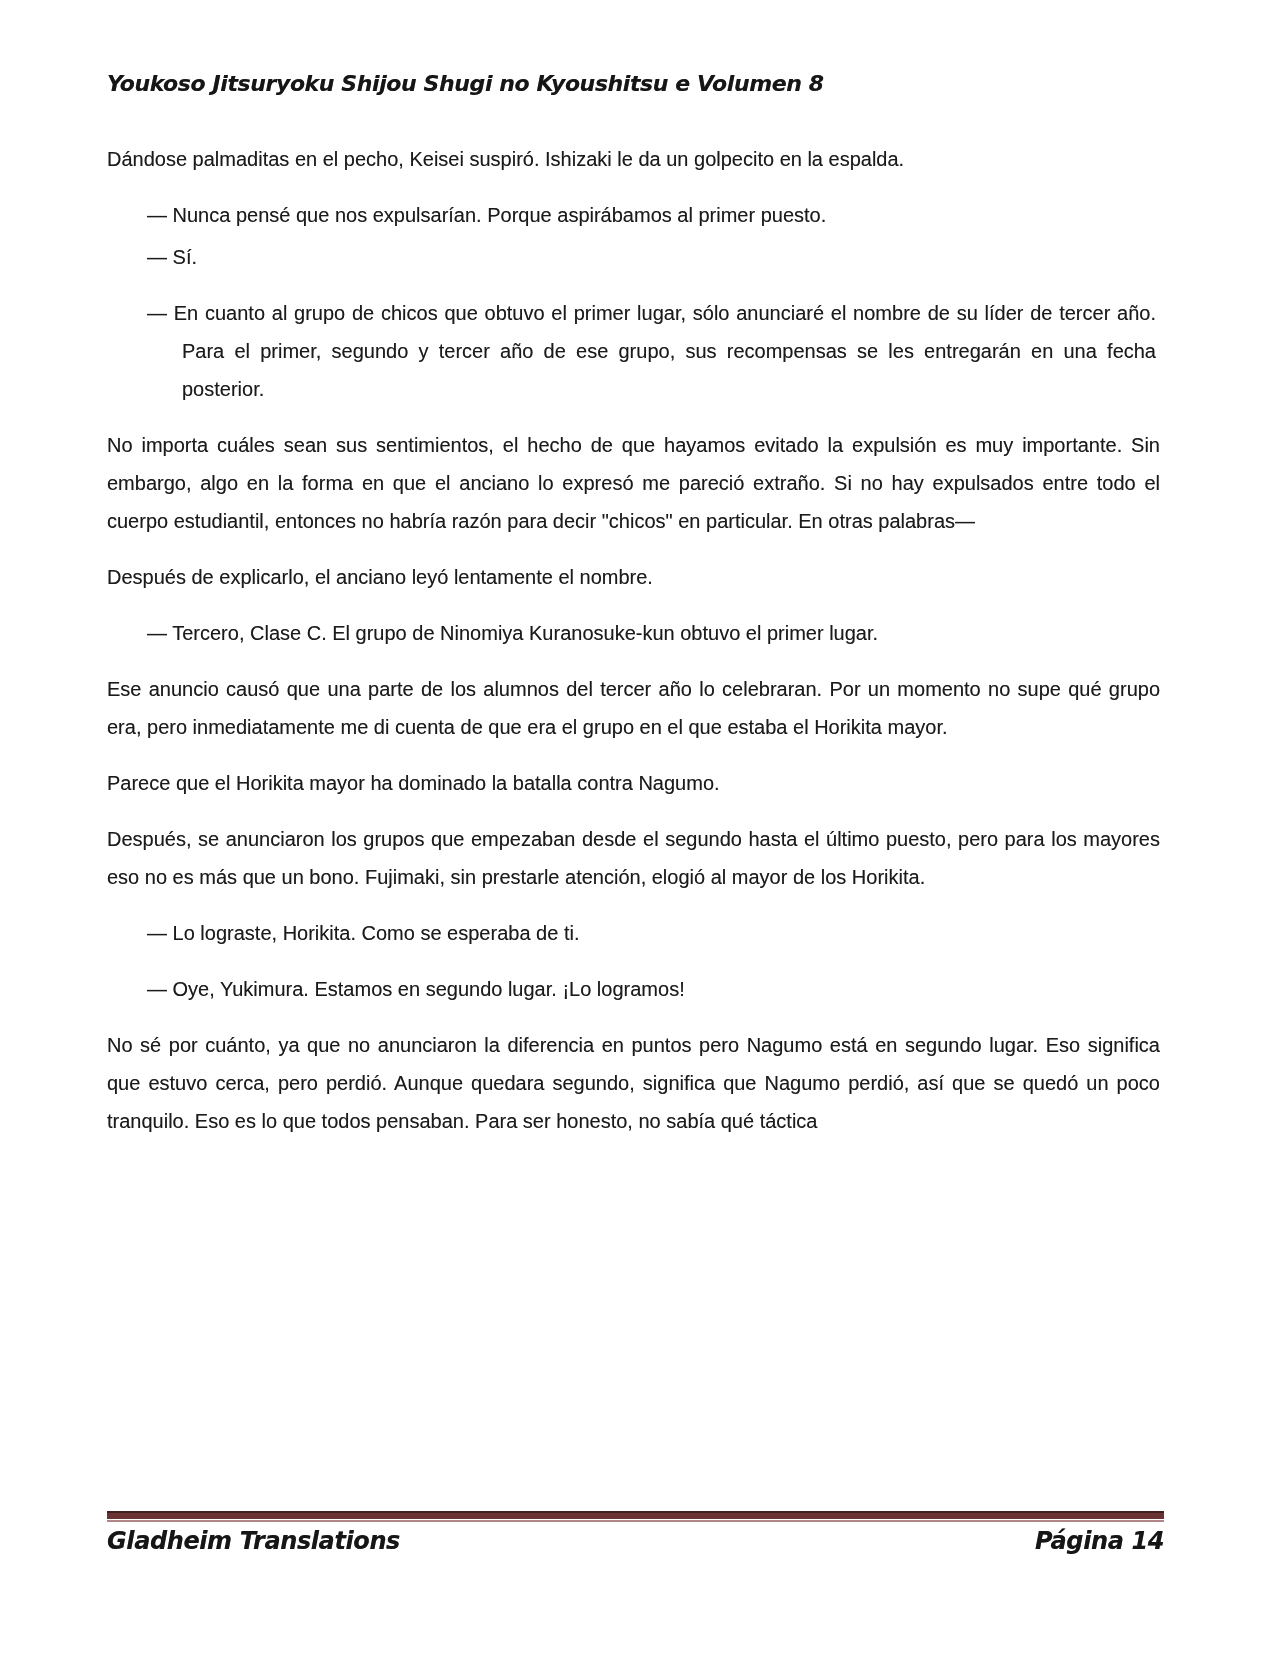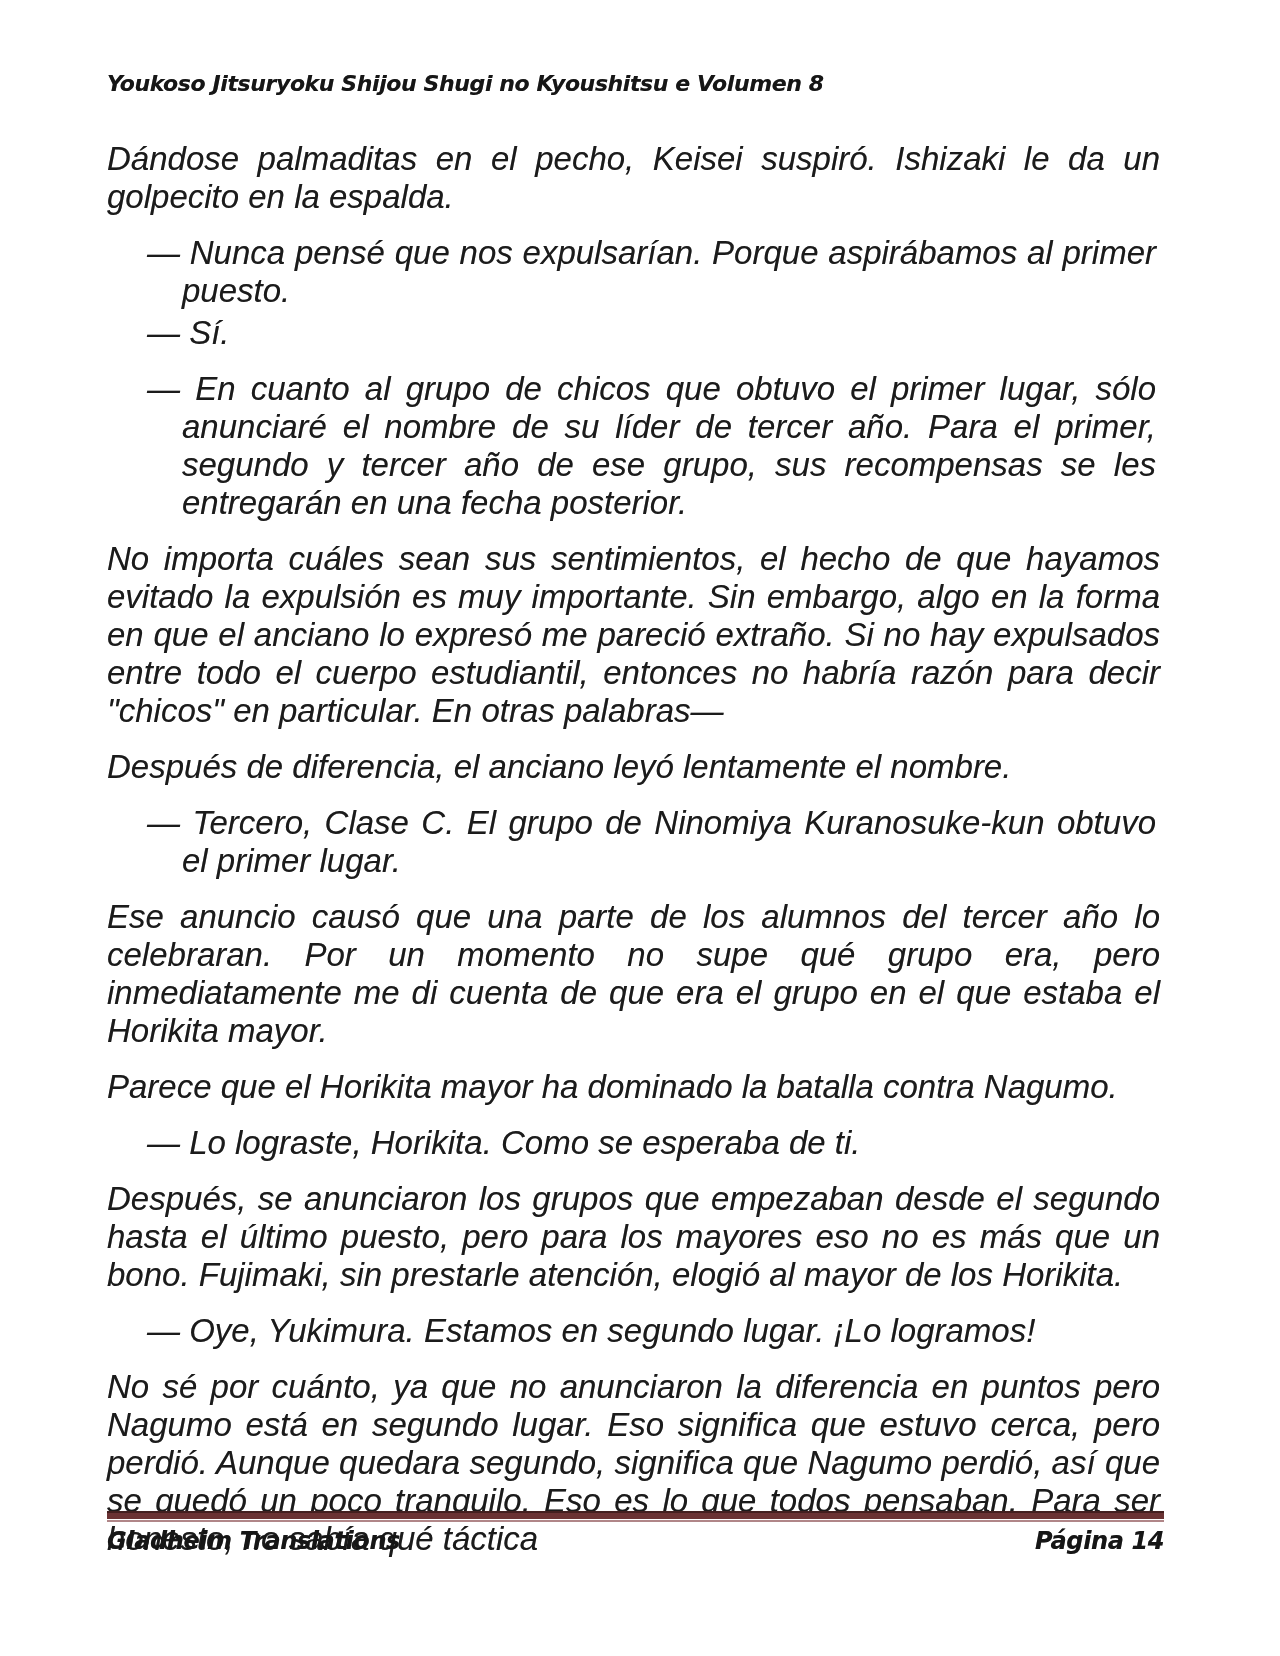--- a/index.html
+++ b/index.html
@@ -26,26 +26,25 @@
   }
 
   .doc-header {
     margin: 70px 0 42px 0;
     font-size: 22px;
     line-height: 28px;
     text-shadow: 0 0 0.5px rgba(0,0,0,0.45);
   }
 
   .block {
-    font-size: 33px;
+    font-size: 20px;
     line-height: 38px;
     text-align: justify;
     margin: 18px 0;
     text-shadow: 0 0 0.4px rgba(0,0,0,0.4);
-    font-style: italic;
   }
 
   .dialogue { padding-left: 71px; }
   .dline {
     margin: 4px;
     text-indent: -35px;
     text-align: justify;
   }
 
   .doc-footer {
@@ -82,30 +81,30 @@
   <main>
       <div class="block para">Dándose palmaditas en el pecho, Keisei suspiró. Ishizaki le da un golpecito en la espalda.</div>
       <div class="block dialogue">
         <p class="dline">— Nunca pensé que nos expulsarían. Porque aspirábamos al primer puesto.</p>
         <p class="dline">— Sí.</p>
       </div>
       <div class="block dialogue">
         <p class="dline">— En cuanto al grupo de chicos que obtuvo el primer lugar, sólo anunciaré el nombre de su líder de tercer año. Para el primer, segundo y tercer año de ese grupo, sus recompensas se les entregarán en una fecha posterior.</p>
       </div>
       <div class="block para">No importa cuáles sean sus sentimientos, el hecho de que hayamos evitado la expulsión es muy importante. Sin embargo, algo en la forma en que el anciano lo expresó me pareció extraño. Si no hay expulsados entre todo el cuerpo estudiantil, entonces no habría razón para decir "chicos" en particular. En otras palabras—</div>
-      <div class="block para">Después de diferencia, el anciano leyó lentamente el nombre.</div>
+      <div class="block para">Después de explicarlo, el anciano leyó lentamente el nombre.</div>
       <div class="block dialogue">
         <p class="dline">— Tercero, Clase C. El grupo de Ninomiya Kuranosuke-kun obtuvo el primer lugar.</p>
       </div>
       <div class="block para">Ese anuncio causó que una parte de los alumnos del tercer año lo celebraran. Por un momento no supe qué grupo era, pero inmediatamente me di cuenta de que era el grupo en el que estaba el Horikita mayor.</div>
       <div class="block para">Parece que el Horikita mayor ha dominado la batalla contra Nagumo.</div>
+      <div class="block para">Después, se anunciaron los grupos que empezaban desde el segundo hasta el último puesto, pero para los mayores eso no es más que un bono. Fujimaki, sin prestarle atención, elogió al mayor de los Horikita.</div>
       <div class="block dialogue">
         <p class="dline">— Lo lograste, Horikita. Como se esperaba de ti.</p>
       </div>
-      <div class="block para">Después, se anunciaron los grupos que empezaban desde el segundo hasta el último puesto, pero para los mayores eso no es más que un bono. Fujimaki, sin prestarle atención, elogió al mayor de los Horikita.</div>
       <div class="block dialogue">
         <p class="dline">— Oye, Yukimura. Estamos en segundo lugar. ¡Lo logramos!</p>
       </div>
       <div class="block para">No sé por cuánto, ya que no anunciaron la diferencia en puntos pero Nagumo está en segundo lugar. Eso significa que estuvo cerca, pero perdió. Aunque quedara segundo, significa que Nagumo perdió, así que se quedó un poco tranquilo. Eso es lo que todos pensaban. Para ser honesto, no sabía qué táctica</div>
     </main>
 
   <footer class="doc-footer">
     <div>
       <div class="rule-seg rule-1" style="background-color: rgb(67, 31, 31);"></div>
       <div class="rule-seg rule-2" style="background-color: rgb(106, 50, 51);"></div>

